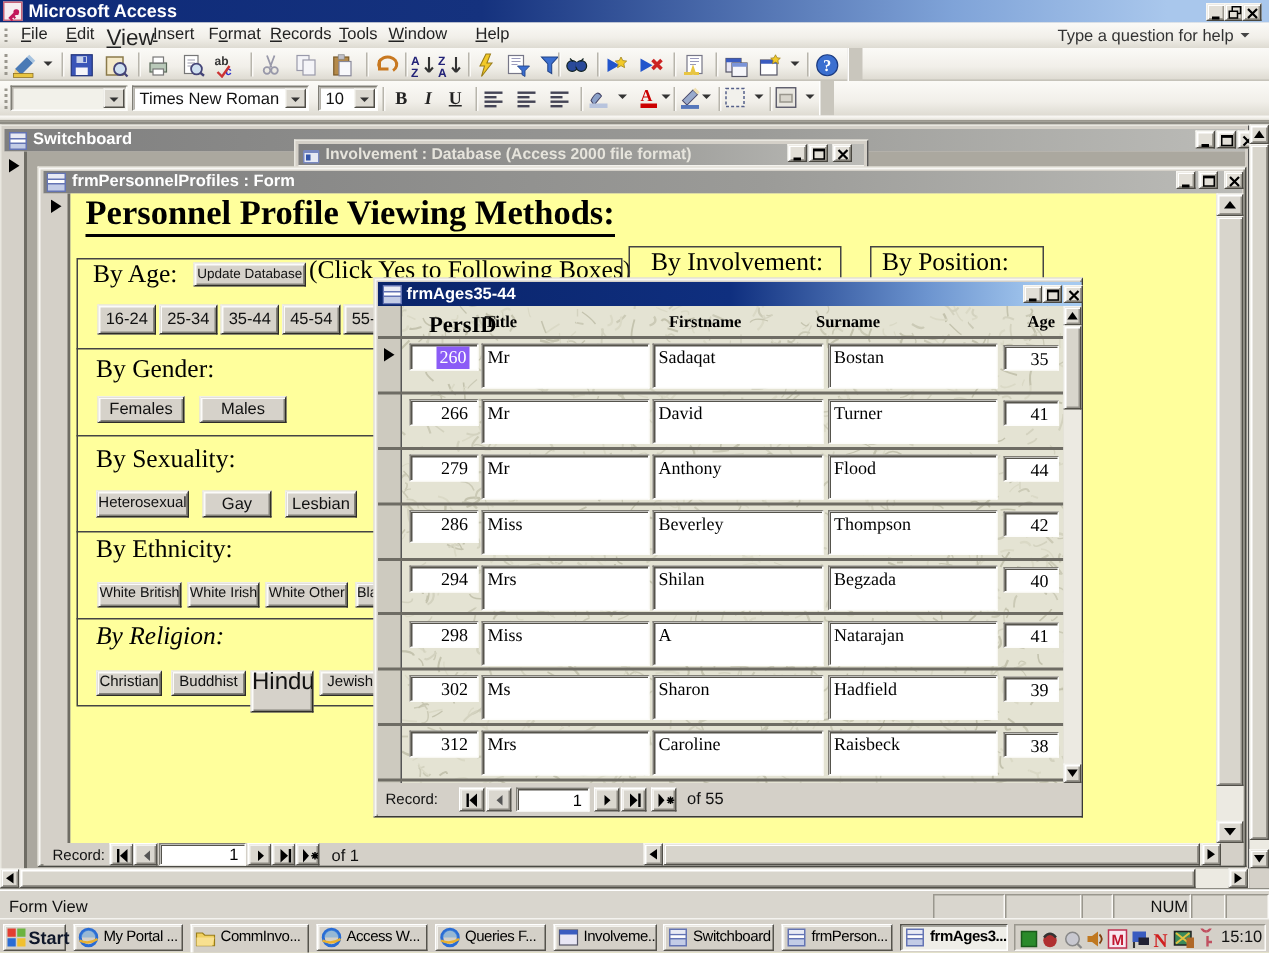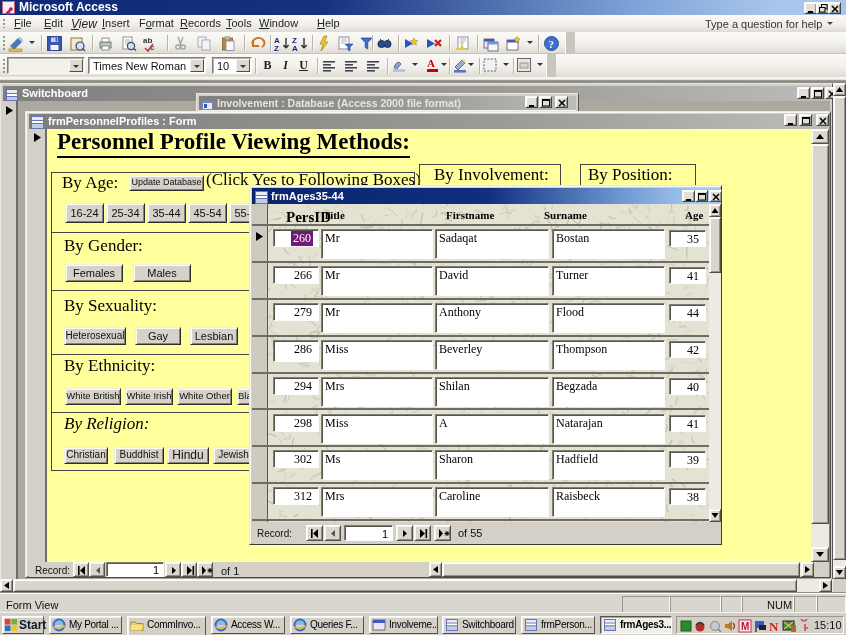--- a/index.html
+++ b/index.html
@@ -45,21 +45,21 @@
       <div class="wb" style="left:828px;top:2px;width:13px;height:12px;">
         <svg width="13" height="12">
           <path d="M3 3 L9 9 M9 3 L3 9" stroke="#000" stroke-width="1.5"></path>
         </svg>
       </div>
 </div>
 <div class="abs toolbg" style="left:0;top:15px;width:846px;height:17px;">
 <div class="dots" style="top:4px;height:9px;"></div>
 <div class="abs" style="left:14px;top:2px;font-size:11px;color:#222;"><u>F</u>ile</div>
 <div class="abs" style="left:44px;top:2px;font-size:11px;color:#222;"><u>E</u>dit</div>
-<div class="abs" style="left:71px;top:2px;font-size:12px;color:#222;font-style:italic;"><u>V</u>iew</div>
+<div class="abs" style="left:71px;top:2px;font-size:15px;color:#222;"><u>V</u>iew</div>
 <div class="abs" style="left:102px;top:2px;font-size:11px;color:#222;"><u>I</u>nsert</div>
 <div class="abs" style="left:139px;top:2px;font-size:11px;color:#222;">F<u>o</u>rmat</div>
 <div class="abs" style="left:180px;top:2px;font-size:11px;color:#222;"><u>R</u>ecords</div>
 <div class="abs" style="left:226px;top:2px;font-size:11px;color:#222;"><u>T</u>ools</div>
 <div class="abs" style="left:259px;top:2px;font-size:11px;color:#222;"><u>W</u>indow</div>
 <div class="abs" style="left:317px;top:2px;font-size:11px;color:#222;"><u>H</u>elp</div>
 <div class="abs" style="left:705px;top:3px;font-size:11px;color:#333;">Type a question for help</div>
 <div class="abs" style="left:827px;top:7px;width:0;height:0;border:3px solid transparent;border-top-color:#444;"></div>
 </div>
 <div class="abs toolbg" style="left:0;top:32px;width:846px;height:22px;border-bottom:1px solid #c6c3ba;box-sizing:border-box;">
@@ -374,21 +374,21 @@
 <div class="ybtn" style="left:88px;top:198px;width:46px;height:18px;line-height:16px;">Gay</div>
 <div class="ybtn" style="left:143px;top:198px;width:48px;height:18px;line-height:16px;">Lesbian</div>
 <div class="abs serif" style="left:17px;top:227px;font-size:17px;">By Ethnicity:</div>
 <div class="ybtn" style="left:18px;top:259px;width:56px;height:17px;font-size:9.5px;">White British</div>
 <div class="ybtn" style="left:78px;top:259px;width:48px;height:17px;font-size:9.5px;">White Irish</div>
 <div class="ybtn" style="left:130px;top:259px;width:55px;height:17px;font-size:9.5px;">White Other</div>
 <div class="ybtn" style="left:190px;top:259px;width:52px;height:17px;font-size:9.5px;">Black African</div>
 <div class="abs serif" style="left:17px;top:285px;font-size:17px;font-style:italic;">By Religion:</div>
 <div class="ybtn" style="left:17px;top:318px;width:44px;height:17px;font-size:10px;">Christian</div>
 <div class="ybtn" style="left:67px;top:318px;width:50px;height:17px;font-size:10px;">Buddhist</div>
-<div class="ybtn" style="left:120px;top:318px;width:42px;height:17px;font-size:12px;">Hindu</div>
+<div class="ybtn" style="left:120px;top:318px;width:42px;height:28px;font-size:16px;">Hindu</div>
 <div class="ybtn" style="left:166px;top:318px;width:41px;height:17px;font-size:10px;">Jewish</div>
 <div class="abs" style="left:372px;top:35px;width:140px;height:280px;border:1px solid #444;"></div>
 <div class="abs serif" style="left:387px;top:36px;font-size:17px;white-space:nowrap;">By Involvement:</div>
 <div class="abs" style="left:533px;top:35px;width:114px;height:280px;border:1px solid #444;"></div>
 <div class="abs serif" style="left:541px;top:36px;font-size:17px;white-space:nowrap;">By Position:</div>
 </div>
 <div class="abs track" style="left:785px;top:17px;width:18px;height:433px;">
 <div class="sbtn" style="left:0;top:0;width:18px;height:15px;">
             <svg width="16" height="13">
               <path d="M8 4 L12 9 L4 9 z" fill="#000"></path>
@@ -1881,21 +1881,21 @@
             <path d="M78 89 Q75 90 73 96" stroke="#cbcab6" stroke-width="1.1" fill="none"></path>
           </svg>
 <div class="abs serif" style="left:34px;top:5px;font-size:15px;font-weight:bold;">PersID</div>
 <div class="abs serif" style="left:71px;top:5px;font-size:11px;font-weight:bold;">Title</div>
 <div class="abs serif" style="left:194px;top:5px;font-size:11px;font-weight:bold;">Firstname</div>
 <div class="abs serif" style="left:292px;top:5px;font-size:11px;font-weight:bold;">Surname</div>
 <div class="abs serif" style="left:433px;top:5px;font-size:11px;font-weight:bold;">Age</div>
 <div class="abs" style="left:0;top:0;width:16px;height:318px;background:#cdcabf;border-right:1px solid #555;box-sizing:border-box;"></div>
 <div class="abs" style="left:0px;top:20px;width:457px;height:2px;background:#6e6c64;"></div>
 <div class="tbox" style="left:21px;top:25px;width:46px;height:18px;">
-            <div class="abs cellv" style="right:5px;top:1px;background:#701a75;color:#fff;padding:0 2px;">260</div>
+            <div class="abs cellv" style="right:5px;top:1px;background:#8b5cf6;color:#fff;padding:0 2px;">260</div>
           </div>
 <div class="tbox" style="left:69px;top:25px;width:112px;height:30px;">
             <div class="abs cellv" style="left:3px;top:1px;">Mr</div>
           </div>
 <div class="tbox" style="left:183px;top:25px;width:114px;height:30px;">
             <div class="abs cellv" style="left:3px;top:1px;">Sadaqat</div>
           </div>
 <div class="tbox" style="left:300px;top:25px;width:113px;height:30px;">
             <div class="abs cellv" style="left:3px;top:1px;">Bostan</div>
           </div>

